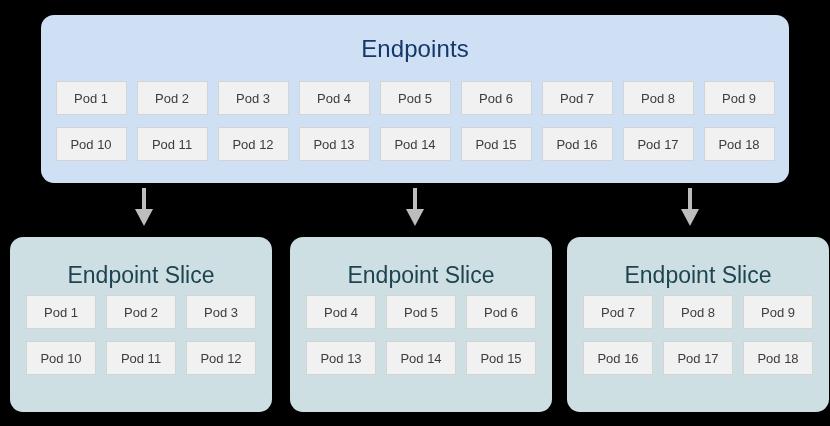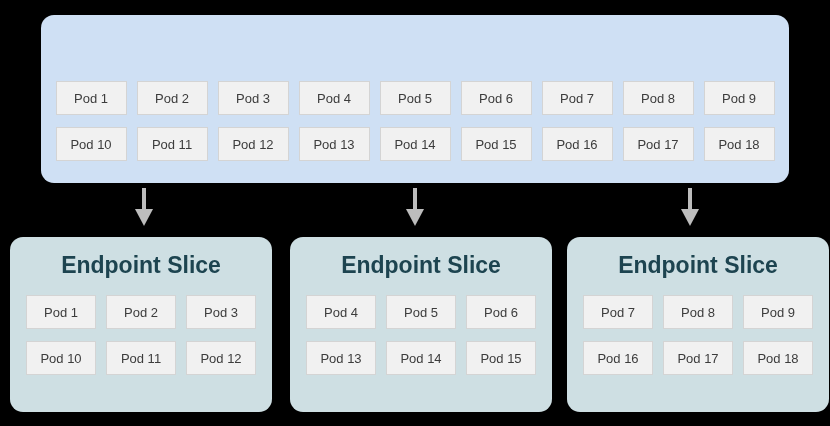--- a/index.html
+++ b/index.html
@@ -90,26 +90,26 @@
     border-radius: 13px;
     box-sizing: border-box;
   }
   .slice-1 { left: 10px; }
   .slice-2 { left: 290px; }
   .slice-3 { left: 567px; }
 
   .slice-title {
     position: absolute;
     left: 0;
-    top: 17px;
+    top: 27px;
     width: 100%;
     text-align: center;
     font-size: 23px;
     color: #1d4450;
-    font-weight: 700;
+    font-weight: 400;
     line-height: 1;
   }
   .slice-rows {
     position: absolute;
     left: 0;
     top: 58px;
     width: 100%;
   }
   .slice-row {
     display: flex;
@@ -121,20 +121,21 @@
     width: 70px;
     height: 34px;
   }
 </style>
 </head>
 <body>
 
 <div class="canvas">
 
   <div class="endpoints-panel">
+    <div class="endpoints-title">Endpoints</div>
 
     <div class="endpoints-rows">
       <div class="endpoints-row">
         <div class="chip">Pod 1</div>
         <div class="chip">Pod 2</div>
         <div class="chip">Pod 3</div>
         <div class="chip">Pod 4</div>
         <div class="chip">Pod 5</div>
         <div class="chip">Pod 6</div>
         <div class="chip">Pod 7</div>

